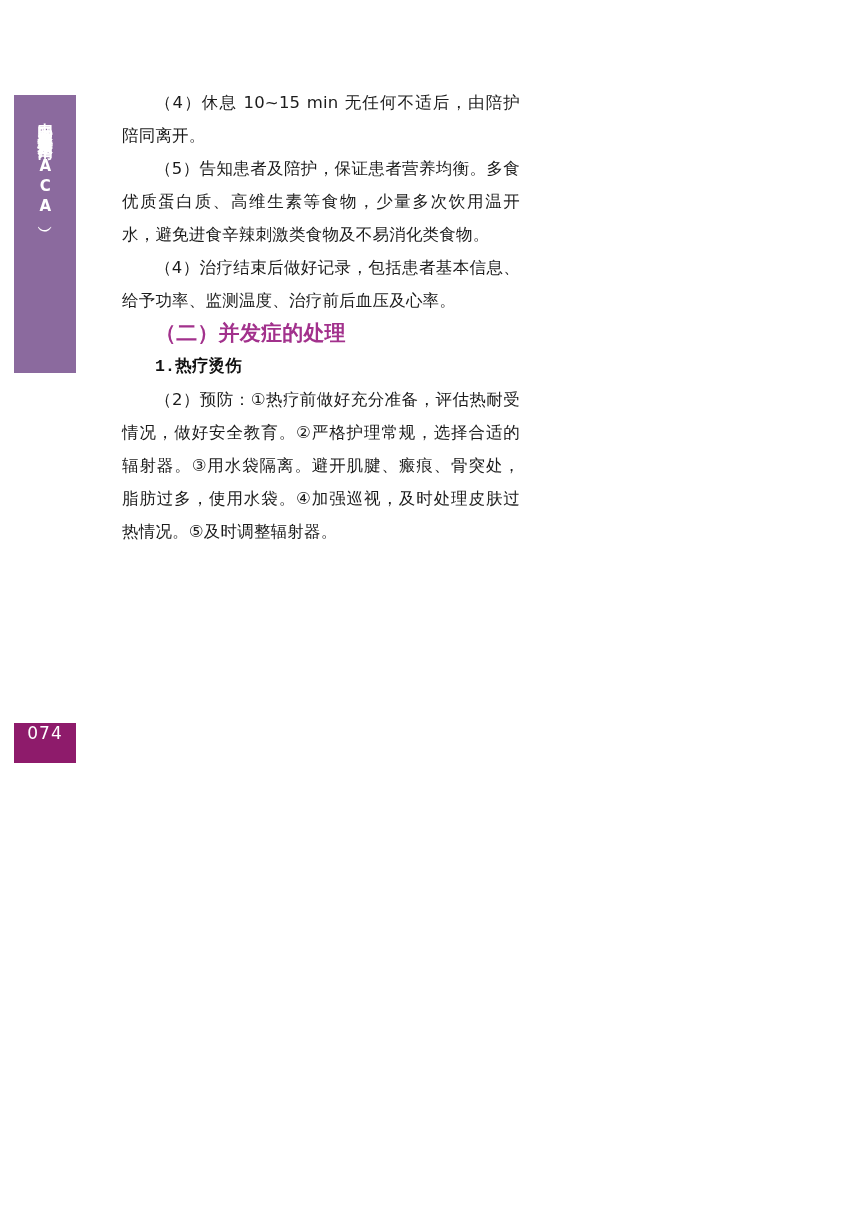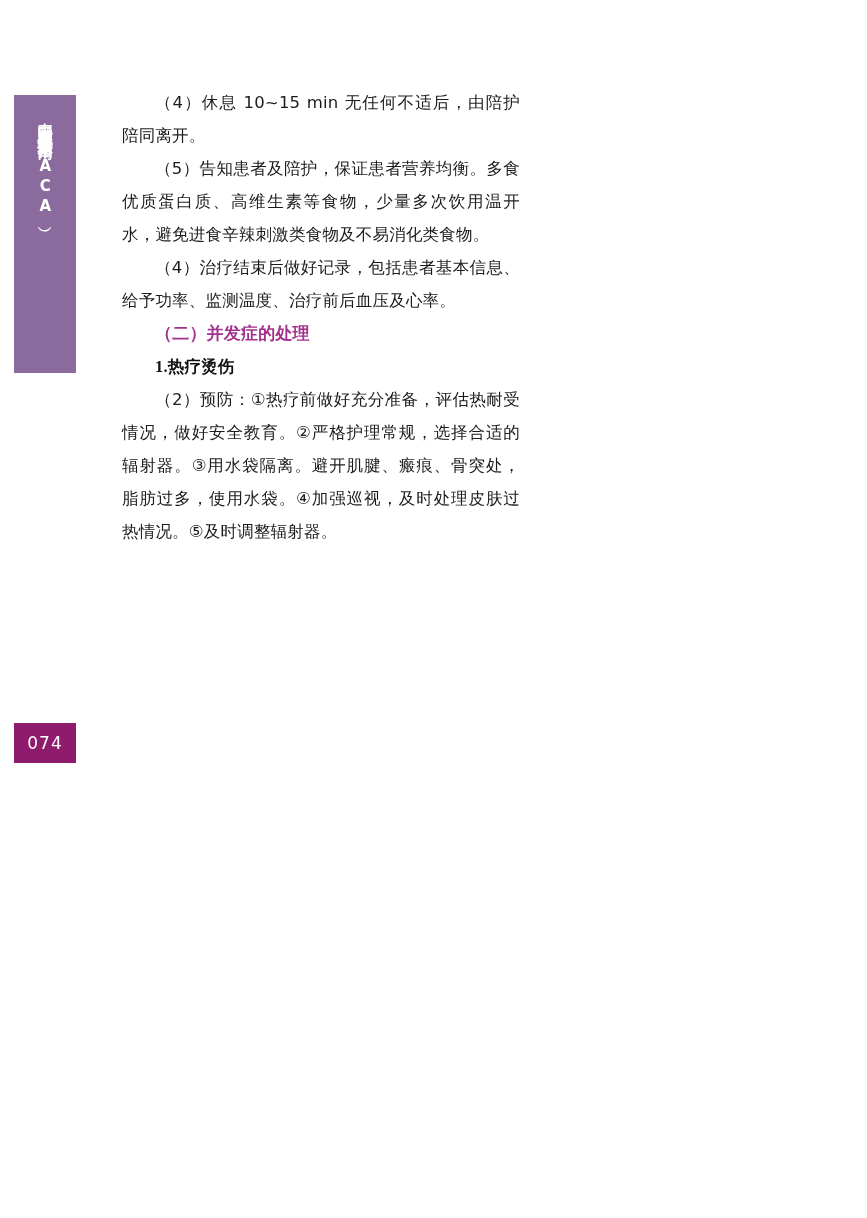--- a/index.html
+++ b/index.html
@@ -44,21 +44,21 @@
   
   .page-num-block {
     position: absolute;
     left: 14px;
     top: 723px;
     width: 62px;
     height: 40px;
     background: #8b1a6a;
     background: #8e1b6b;
     display: flex;
-    align-items: center;
+    align-items: flex-start;
     justify-content: center;
   }
   .page-num {
     color: #ffffff;
     font-size: 17px;
     font-family: "DejaVu Sans", "Liberation Sans", sans-serif;
     letter-spacing: 1px;
   }
 
   
@@ -75,35 +75,35 @@
     text-align: justify;
     margin: 0 2px 0 0;
     letter-spacing: 0.2px;
     font-family: "DejaVu Sans", "Liberation Sans", sans-serif;
     font-weight: 400;
   }
   .para.indent {
     text-indent: 33px;
   }
   .heading-purple {
-    font-size: 17px;
+    font-size: 21px;
     line-height: 33px;
     color: #9b2f86;
     color: #a2318c;
     text-indent: 33px;
     font-family: "DejaVu Sans", "Liberation Sans", sans-serif;
     font-weight: 700;
     letter-spacing: 0.2px;
   }
   .heading-sub {
     font-size: 16.5px;
     line-height: 33px;
     color: #111111;
     text-indent: 33px;
-    font-family: Liberation Serif, serif;
+    font-family: Liberation Mono, monospace;
     font-weight: 700;
     letter-spacing: 0.2px;
   }
 </style>
 </head>
 <body>
 
 <div class="side-tab">
   <div class="side-tab-text">中国肿瘤整合诊治技术指南（CACA）</div>
 </div>

